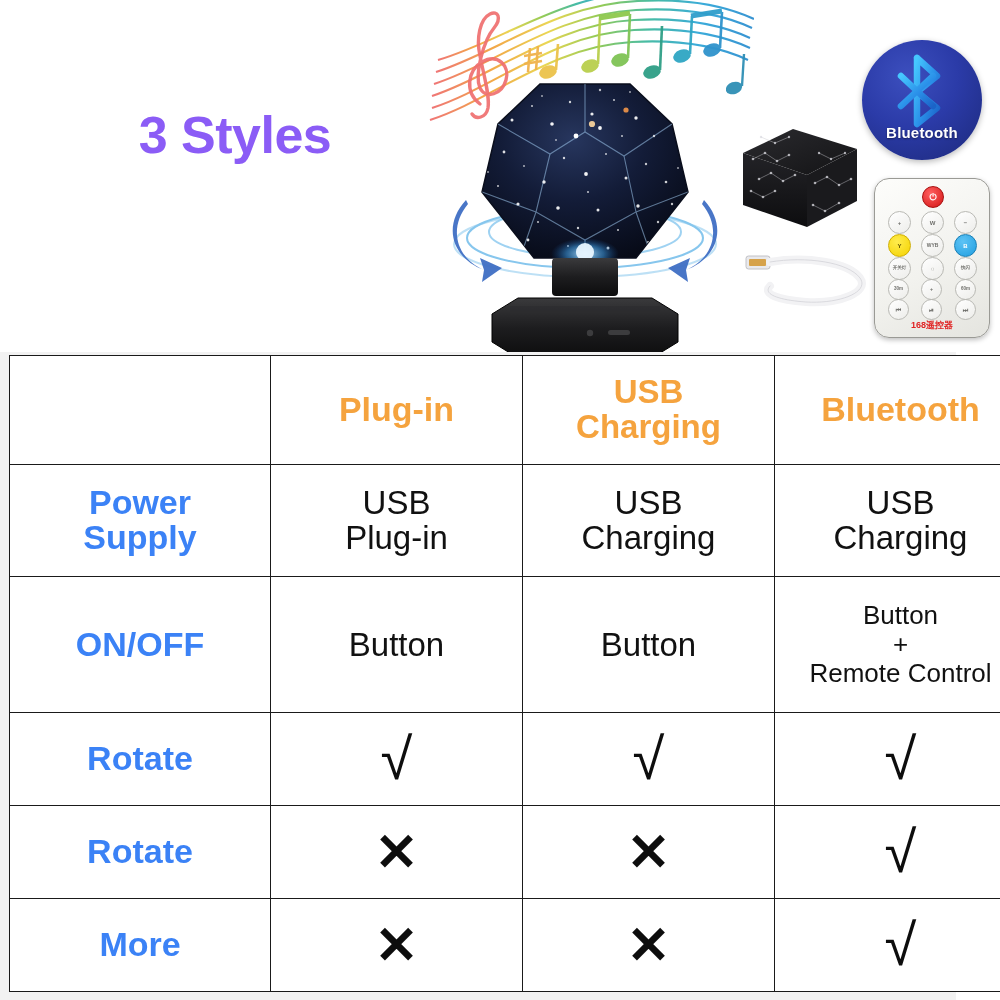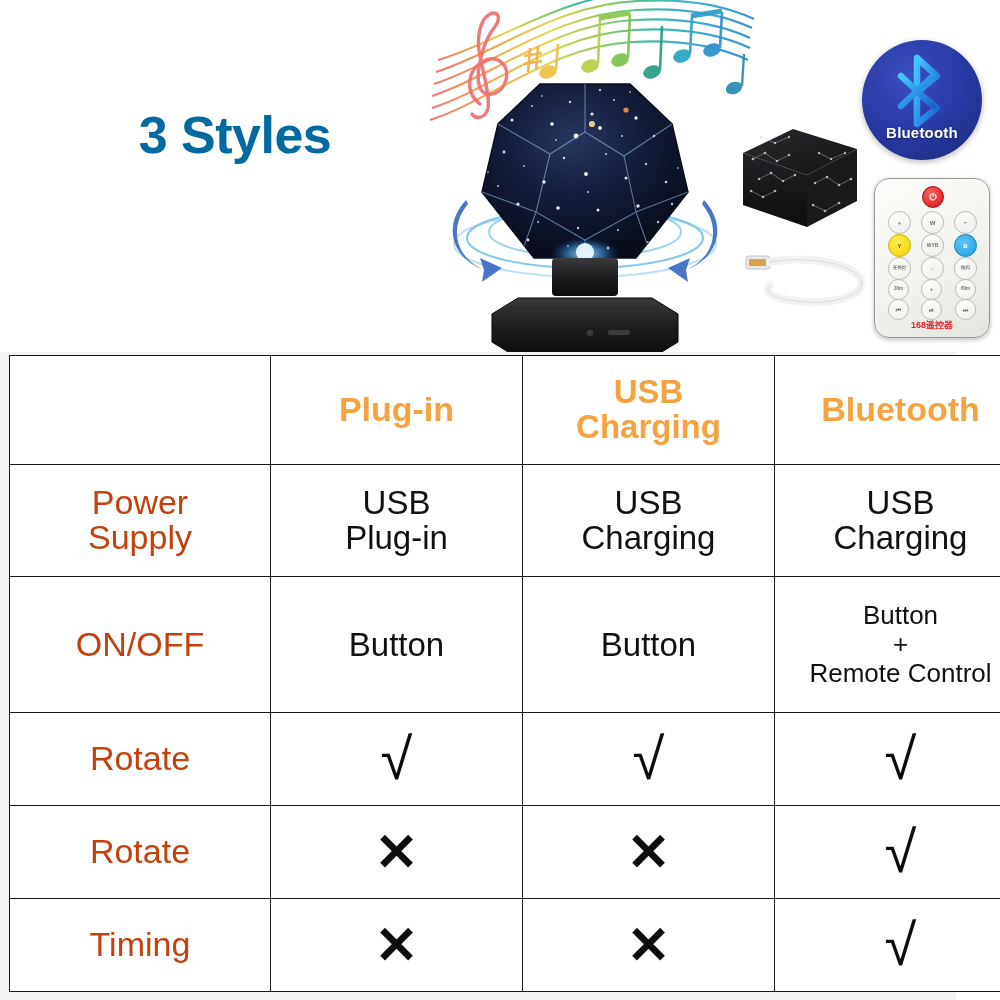--- a/index.html
+++ b/index.html
@@ -10,21 +10,21 @@
     overflow:hidden;
     position:relative;
   }
   #page{position:absolute;left:0;top:0;width:1000px;height:1000px;background:#fff;}
 
   
   .hero{position:absolute;left:0;top:0;width:1000px;height:352px;overflow:hidden;}
 
   .headline{
     position:absolute;left:40px;top:105px;width:390px;
-    color:#0369a1;font-weight:bold;line-height:1.18;
+    color:#8b5cf6;font-weight:bold;line-height:1.18;
     letter-spacing:-0.5px;
   }
   .headline .l1{display:block;font-size:52px;text-align:center;}
   .headline .l2{display:block;font-size:52px;text-align:center;}
 
   
   .music{position:absolute;left:424px;top:-4px;width:330px;height:128px;}
 
   
   .lamp-wrap{position:absolute;left:440px;top:62px;width:290px;height:300px;}
@@ -87,21 +87,21 @@
     border:1.6px solid #1a1a1a;
     text-align:center;vertical-align:middle;
     padding:2px 4px;
     background:#ffffff;
   }
   .c-label{width:252px;}
   .c-col{width:243px;}
 
   .hdr{color:#f5a33e;font-weight:bold;font-size:34px;line-height:1.04;}
   .hdr.two{font-size:33px;}
-  .rowlabel{color:#c2410c;font-weight:normal;font-size:34px;line-height:1.05;}
+  .rowlabel{color:#3b82f6;font-weight:bold;font-size:34px;line-height:1.05;}
   .val{color:#111111;font-size:33px;line-height:1.08;font-weight:normal;}
   .val.small{font-size:26px;line-height:1.12;}
   .mark{color:#0d0d0d;font-size:52px;line-height:1;font-weight:bold;}
   .mark.tick{font-size:58px;font-weight:normal;}
 
   .hdr span,.rowlabel span,.val span{display:block;}
 </style>
 </head>
 <body>
 
@@ -456,21 +456,21 @@
           <td class="c-label rowlabel">
             <span>Rotate</span>
           </td>
           <td class="c-col mark">✕</td>
           <td class="c-col mark">✕</td>
           <td class="c-col mark tick">√</td>
         </tr>
 
         <tr>
           <td class="c-label rowlabel">
-            <span>Timing</span>
+            <span>More</span>
           </td>
           <td class="c-col mark">✕</td>
           <td class="c-col mark">✕</td>
           <td class="c-col mark tick">√</td>
         </tr>
       </tbody>
     </table>
   </div>
 
 </div>

